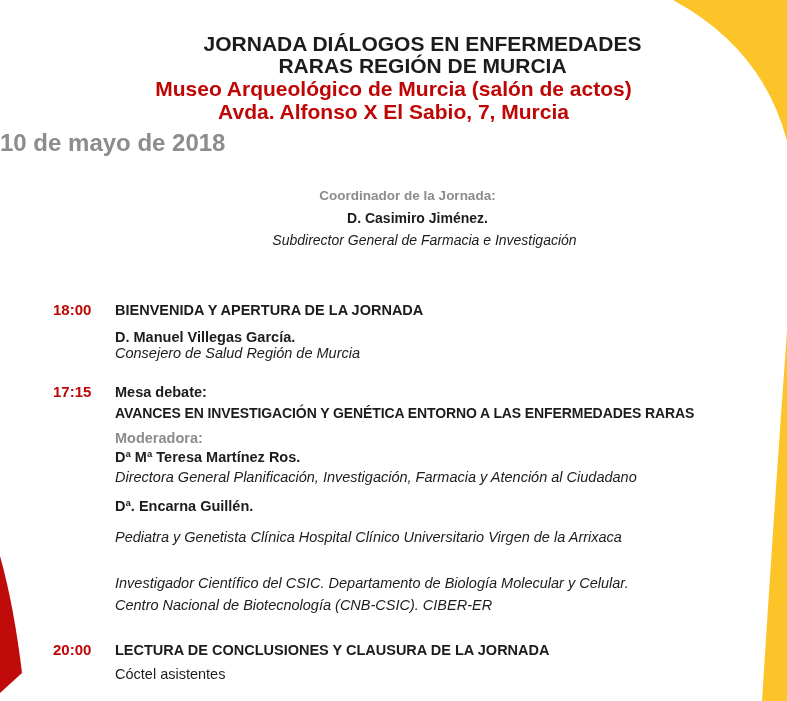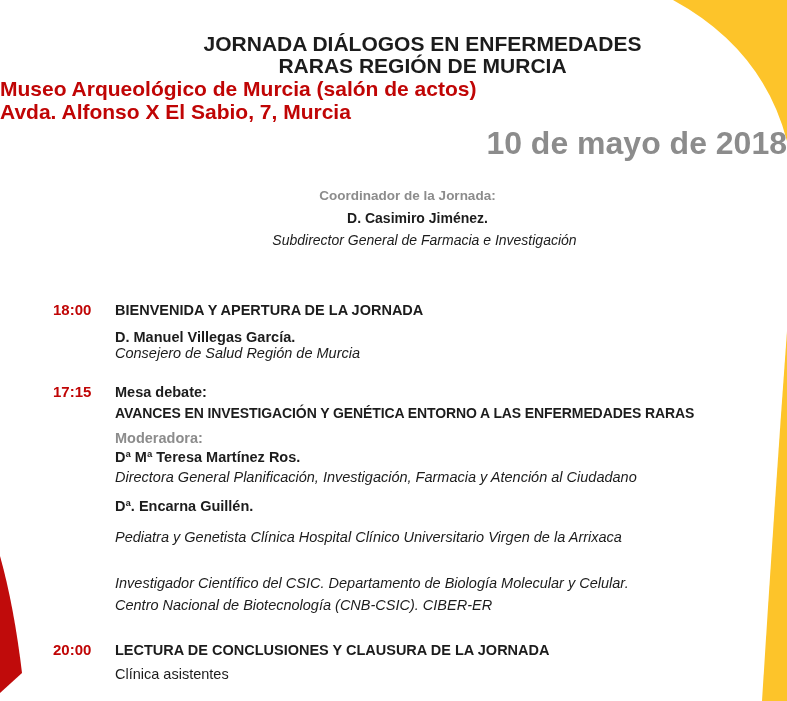--- a/index.html
+++ b/index.html
@@ -3,24 +3,24 @@
 <meta charset="utf-8">
 <style>
   html,body{margin:0;padding:0;background:#ffffff;}
   body{font-family:"Liberation Sans", sans-serif;}
   .page{position:relative;width:787px;height:701px;background:#fff;overflow:hidden;}
   .decor{position:absolute;top:0;left:0;width:787px;height:701px;pointer-events:none;}
   .abs{position:absolute;white-space:nowrap;}
   
   .title{left:0;top:33px;width:100%;text-align:center;font-weight:bold;
          font-size:21px;line-height:21.5px;color:#1c1c1c;letter-spacing:0;margin-left:29px;}
-  .venue{left:0;top:78px;width:100%;font-weight:bold;
+  .venue{left:0;top:78px;width:100%;text-align:center;font-weight:bold;
          font-size:21px;line-height:22.5px;color:var(--accent,#c00505);}
-  .date{left:0;top:130px;width:100%;text-align:right;font-weight:bold;
-        font-size:32px;line-height:26px;color:var(--gray,#8c8c8c);}
+  .date{left:0;top:130px;width:100%;text-align:left;font-weight:bold;
+        font-size:24px;line-height:26px;color:var(--gray,#8c8c8c);}
   
   .coord{left:0;width:100%;text-align:center;font-size:14px;line-height:18px;color:#1c1c1c;}
   .coord-label{top:187px;font-weight:bold;font-size:13.5px;color:var(--gray,#8c8c8c);padding-left:14px;}
   .coord-name{top:209px;font-weight:bold;padding-left:24px;}
   .coord-role{top:231px;font-style:italic;padding-left:31px;}
   
   .time{left:53px;width:50px;font-weight:bold;font-size:15px;line-height:18px;
         color:var(--accent,#c00505);}
   .row{left:115px;font-size:14.5px;line-height:18px;color:#1c1c1c;}
   .b{font-weight:bold;}
@@ -64,15 +64,15 @@
   <div class="abs row muted" style="top:429px">Moderadora:</div>
   <div class="abs row i" style="top:468px">Directora General Planificación, Investigación, Farmacia y Atención al Ciudadano</div>
   <div class="abs row b" style="top:448px">Dª Mª Teresa Martínez Ros.</div>
   <div class="abs row b" style="top:497px">Dª. Encarna Guillén.</div>
   <div class="abs row i" style="top:528px">Pediatra y Genetista Clínica Hospital Clínico Universitario Virgen de la Arrixaca</div>
   <div class="abs row i" style="top:574px">Investigador Científico del CSIC. Departamento de Biología Molecular y Celular.</div>
   <div class="abs row i" style="top:596px">Centro Nacional de Biotecnología (CNB-CSIC). CIBER-ER</div>
 
   <div class="abs time" style="top:641px">20:00</div>
   <div class="abs row b" style="top:641px">LECTURA DE CONCLUSIONES Y CLAUSURA DE LA JORNADA</div>
-  <div class="abs row" style="top:665px">Clínica asistentes</div>
+  <div class="abs row" style="top:665px">Cóctel asistentes</div>
 
 </div>
 
 </body></html>

